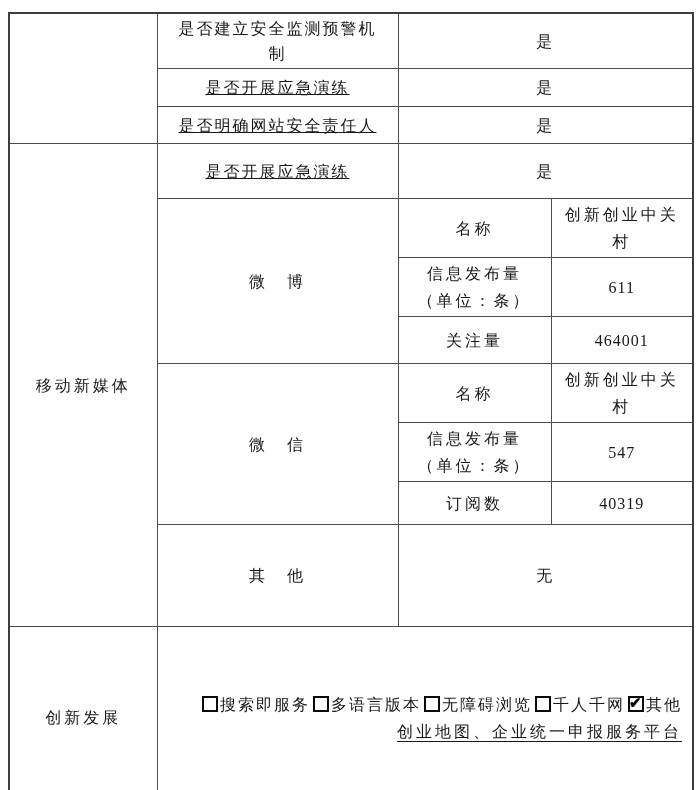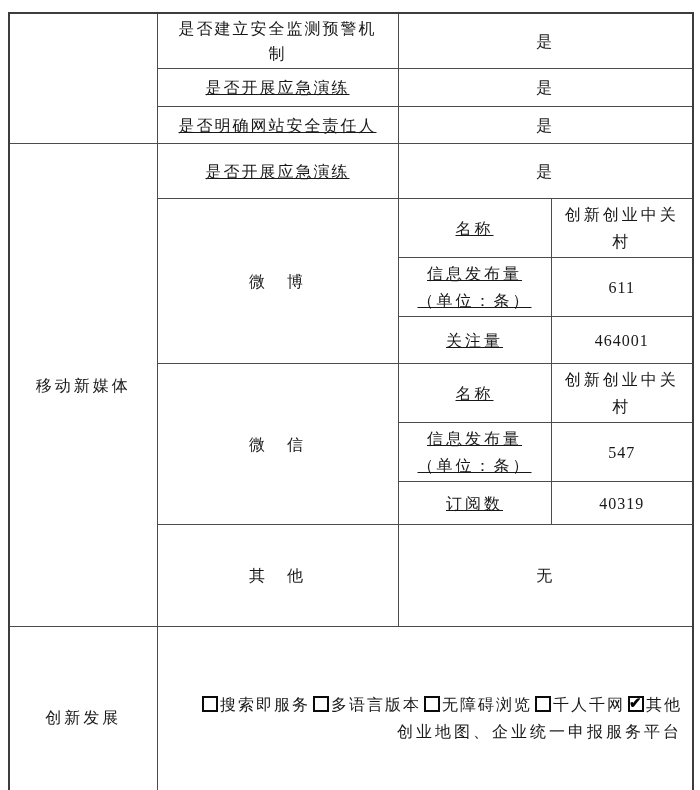--- a/index.html
+++ b/index.html
@@ -25,21 +25,21 @@
     font-size: 16px;
     text-align: center;
     vertical-align: middle;
     letter-spacing: 2px;
     line-height: 25px;
     padding: 2px 6px;
     overflow: hidden;
   }
   td.q-wrap   { padding: 2px 16px; }   
   td.q        { padding: 2px 16px; text-decoration: underline; }
-  td.sub-label { letter-spacing: 3px; line-height: 27px; text-decoration: underline; }
+  td.sub-label { letter-spacing: 3px; line-height: 27px; }
   td.val      { padding: 2px 13px; letter-spacing: 3px; line-height: 27px; margin-left: 15px; }
   td.num      { letter-spacing: 1px; }
   td.side-label { letter-spacing: 3px; }
   td.platform  { letter-spacing: 3px; }
   td.innov-cell {
     text-align: right;
     padding: 2px 10px 2px 36px;
     letter-spacing: 2px;
   }
   .cb-line { white-space: nowrap; line-height: 27px; }
@@ -58,20 +58,21 @@
     position: absolute;
     left: -1px;
     top: -8px;
     font-size: 15px;
     font-weight: bold;
     color: #000;
   }
   .other-detail {
     letter-spacing: 3px;
     line-height: 27px;
+    text-decoration: underline;
     text-underline-offset: 4px;
   }
 </style>
 </head>
 <body>
 
 <table class="report">
   <colgroup>
     <col style="width:148px">
     <col style="width:241px">

